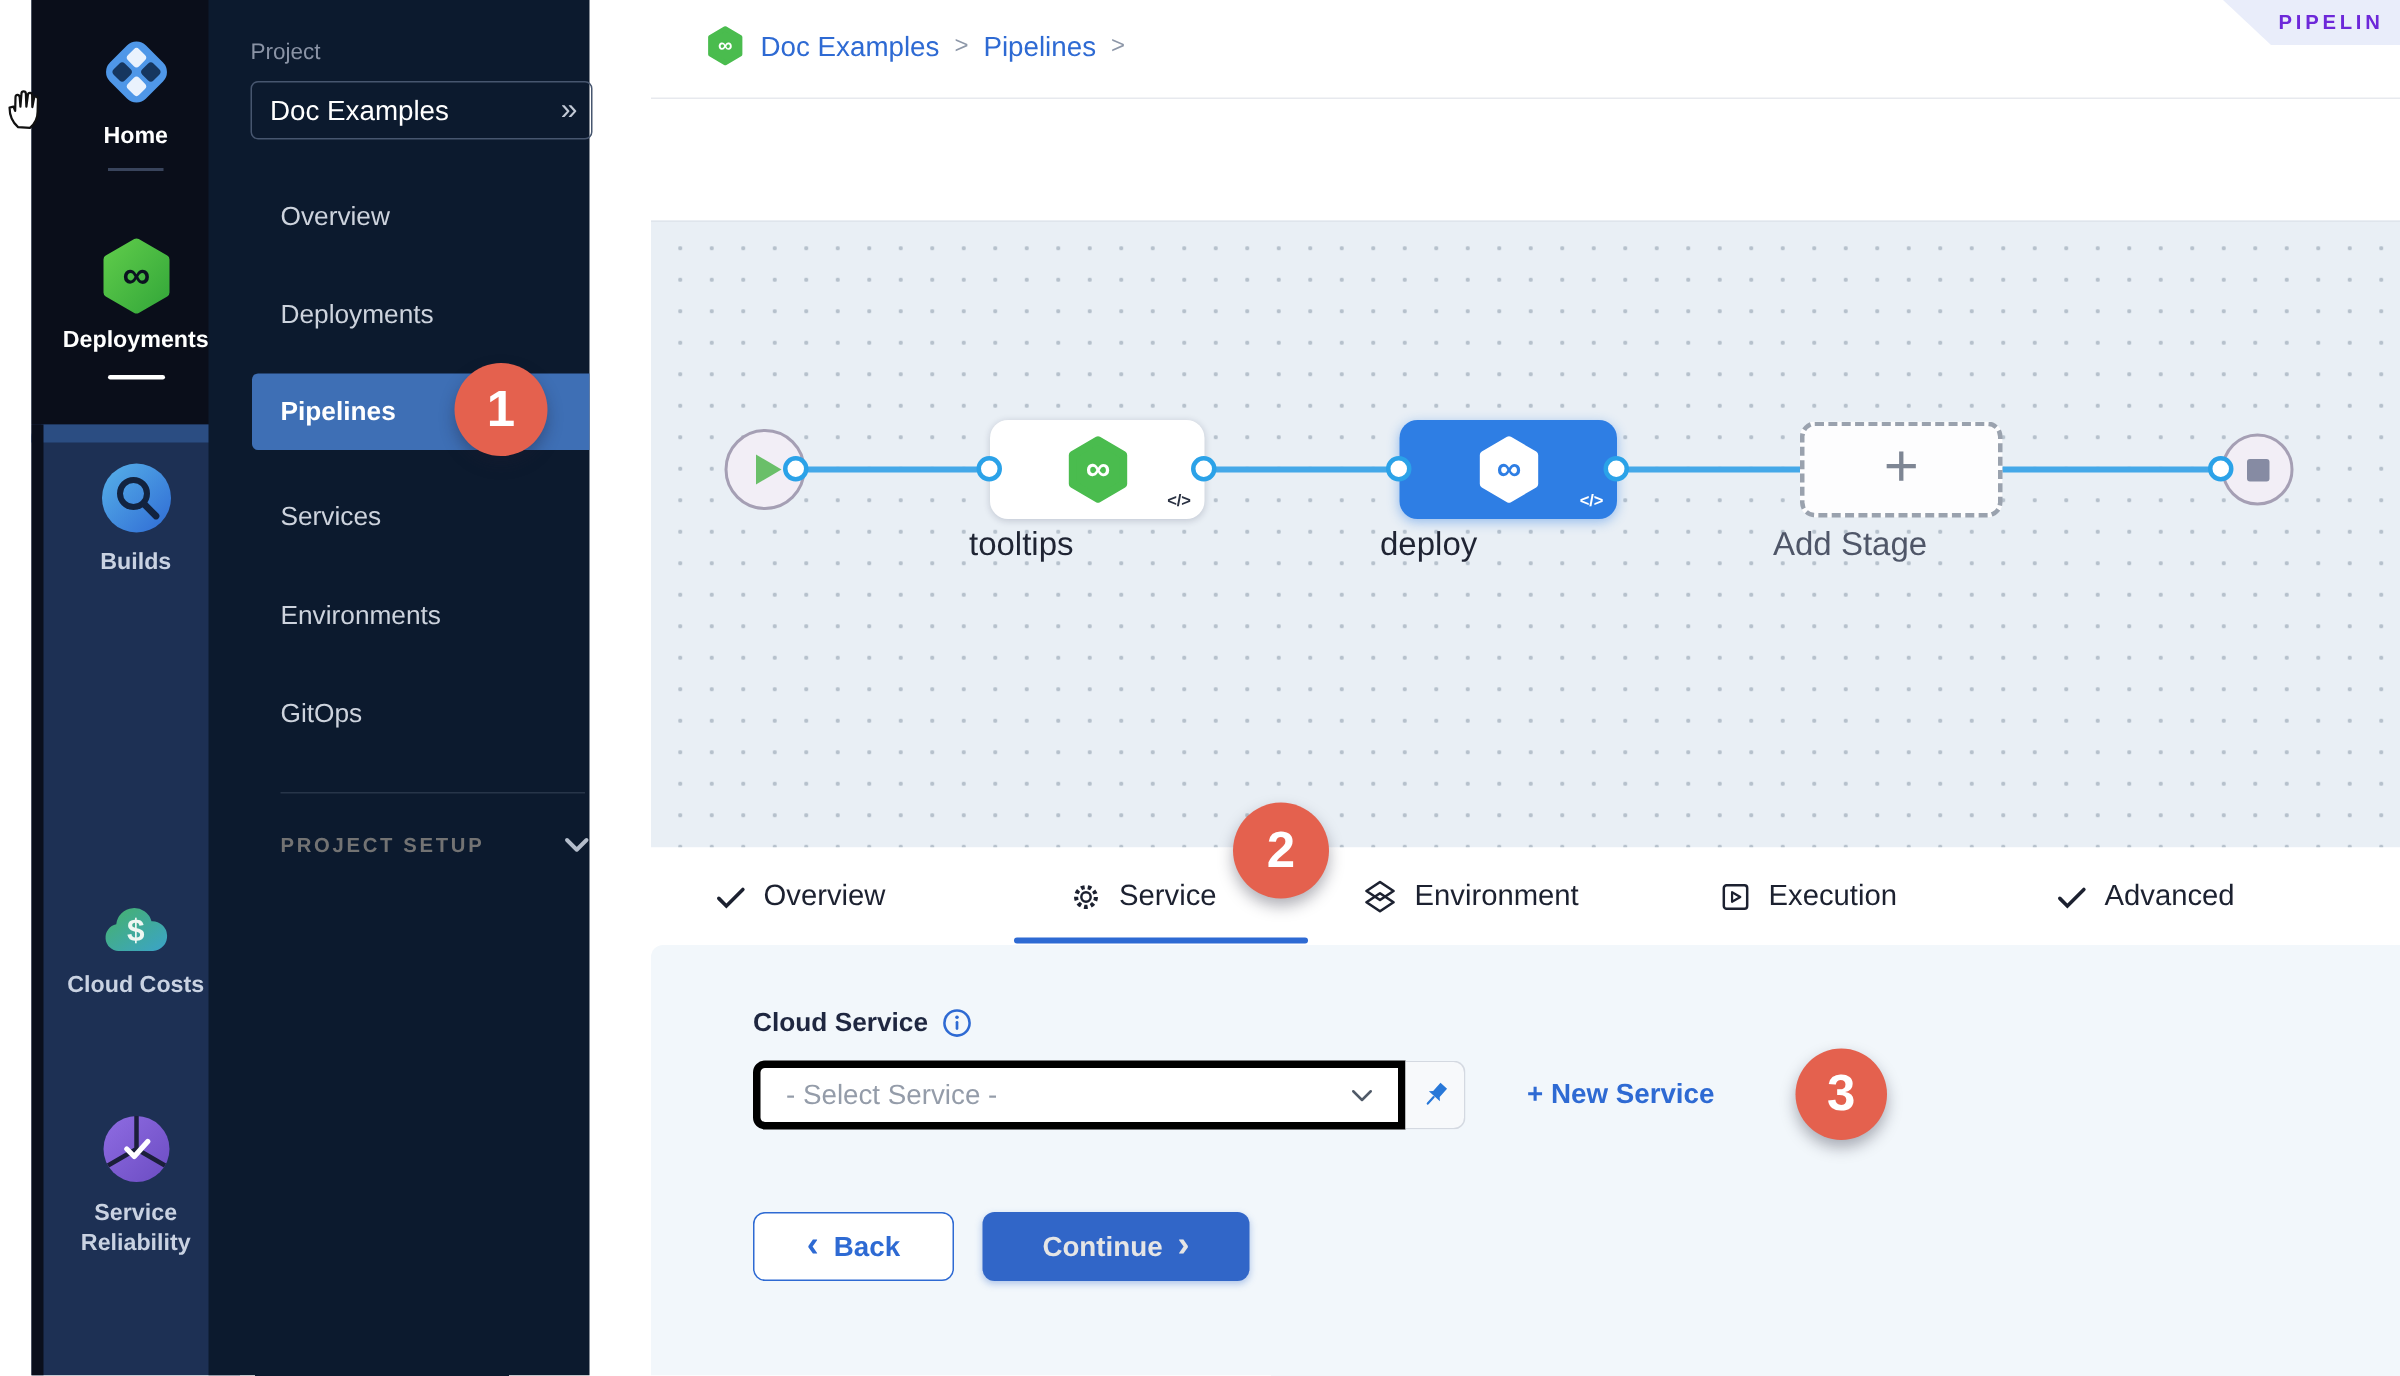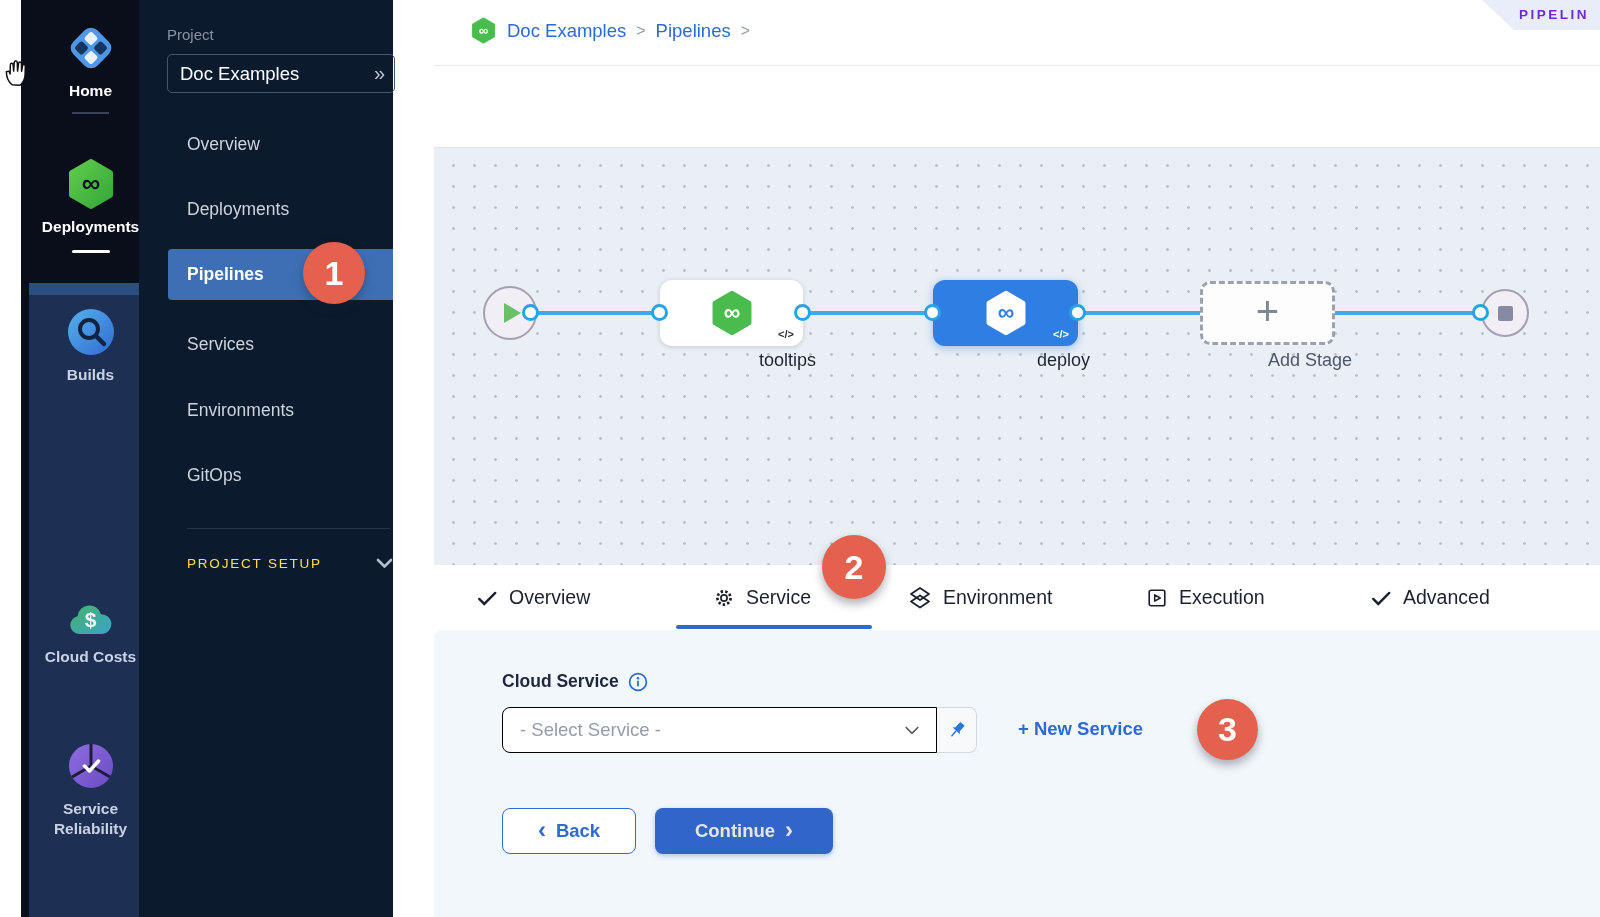--- a/index.html
+++ b/index.html
@@ -22,21 +22,21 @@
   .projnav { position:absolute; left:139px; top:0; width:254px; height:917px; background:#0c1a2e;padding-left:16px; }
   .proj-label { position:absolute; left:28px; top:26px; font-size:15px; color:#8a93a5; }
   .proj-box { position:absolute; left:28px; top:54px; width:228px; height:39px; border:1px solid #47566f; border-radius:5px; display:flex; align-items:center; padding:0 12px; cursor:pointer; }
   .proj-box-name { flex:1; font-size:18.5px; color:#ffffff; }
   .proj-box-chev { font-size:20px; color:#c3cad6; letter-spacing:-3px; }
   .proj-item { position:absolute; left:48px; font-size:17.5px; color:#cdd3dd; cursor:pointer; }
   .proj-active-row { position:absolute; left:29px; right:0; top:249px; height:51px; background:#3e6fb5; border-radius:4px 0 0 4px; display:flex; align-items:center; padding-left:19px; cursor:pointer; }
   .proj-active-row .lbl { font-size:17.5px; font-weight:600; color:#fff; }
   .proj-divider { position:absolute; left:48px; top:528px; width:203px; height:1px; background:#273549; }
   .proj-setup { position:absolute; left:48px; top:556px; width:206px; display:flex; align-items:center; justify-content:space-between; cursor:pointer; }
-  .proj-setup .lbl { font-size:13.5px; font-weight:normal; letter-spacing:1.8px; color:#fde047; }
+  .proj-setup .lbl { font-size:13.5px; font-weight:bold; letter-spacing:1.8px; color:#737373; }
 
   
   .main { position:absolute; left:434px; top:0; right:0; bottom:0; background:#fff; }
 
   .crumb-bar { position:absolute; left:0; top:0; right:0; height:66px; background:#fff; border-bottom:1px solid #e7e9ee; }
   .crumb { position:absolute; left:36px; top:17px; display:flex; align-items:center; gap:10px; }
   .crumb a { font-size:18.5px; color:#2e6ad3; text-decoration:none; cursor:pointer; }
   .crumb .sep { font-size:16px; color:#8d97a8; }
   .ribbon { position:absolute; right:0; top:0; width:118px; height:30px; background:#e9edfa; clip-path:polygon(0 0,100% 0,100% 100%,32px 100%); }
   .ribbon span { display:block; line-height:30px; padding-left:37px; font-size:13.5px; font-weight:bold; letter-spacing:2.5px; color:#6d28d9; }
@@ -55,33 +55,33 @@
   .play-tri { width:0; height:0; border-left:17px solid #6abf69; border-top:10px solid transparent; border-bottom:10px solid transparent; margin-left:5px; }
   .stop-sq { width:15px; height:15px; background:#868ba3; border-radius:2px; }
   .stage-card { position:absolute; top:132px; height:66px; border-radius:12px; display:flex; align-items:center; justify-content:center; cursor:pointer; }
   .stage-card.white { background:#fff; box-shadow:0 1px 5px rgba(20,30,60,.18); }
   .stage-card.blue  { background:#2e7ee4; box-shadow:0 2px 8px rgba(46,126,228,.45); }
   .code-glyph { position:absolute; right:9px; bottom:6px; font-size:11px; font-weight:bold; }
   .stage-card.white .code-glyph { color:#2a3142; }
   .stage-card.blue  .code-glyph { color:#ffffff; }
   .add-card { position:absolute; left:766px; top:133px; width:135px; height:64px; background:#fdfdfe; border:3px dashed #9aa2ae; border-radius:10px; display:flex; align-items:center; justify-content:center; cursor:pointer; }
   .add-plus { font-size:40px; font-weight:300; color:#7e8694; line-height:1; margin-top:-4px; }
-  .stage-label { position:absolute; top:202px; width:170px; text-align:right; font-size:18px; color:#1f2433; }
+  .stage-label { position:absolute; top:202px; width:170px; text-align:left; font-size:22px; color:#1f2433; }
   .stage-label.dim { color:#4f5668; }
 
   
   .tabs-row { position:absolute; left:0; top:565px; right:0; height:65px; background:#fff; }
   .tab { position:absolute; top:0; height:65px; display:flex; align-items:center; gap:11px; font-size:19.5px; color:#1c2130; cursor:pointer; }
   .tab-underline { position:absolute; left:242px; top:625px; width:196px; height:4px; background:#2e6ad3; border-radius:3px; }
 
   
   .form-panel { position:absolute; left:0; top:630px; right:0; bottom:0; background:#f2f7fb; border-radius:8px 0 0 0; }
   .fld-label { position:absolute; left:68px; top:41px; display:flex; align-items:center; gap:9px; font-size:17.5px; font-weight:bold; color:#1f2740; }
   .select-row { position:absolute; left:68px; top:77px; display:flex; }
-  .select-box { width:435px; height:46px; background:#fff; border:1px solid #000000; border-radius:8px 0 0 8px; display:flex; align-items:center; padding:0 14px 0 17px; cursor:pointer; }
+  .select-box { width:435px; height:46px; background:#fff; border:5px solid #000000; border-radius:8px 0 0 8px; display:flex; align-items:center; padding:0 14px 0 17px; cursor:pointer; }
   .select-ph { flex:1; font-size:18.5px; color:#949ca9; }
   .pin-btn { width:40px; height:46px; background:#f7f9fb; border:1px solid #d4d9e1; border-left:none; border-radius:0 8px 8px 0; display:flex; align-items:center; justify-content:center; cursor:pointer; }
   .new-service { position:absolute; left:584px; top:88px; font-size:18.5px; font-weight:bold; color:#2e6ad3; cursor:pointer; }
   .btn { position:absolute; top:178px; height:46px; border-radius:8px; display:flex; align-items:center; justify-content:center; gap:10px; font-size:18.5px; font-weight:bold; cursor:pointer; }
   .btn .chev { font-size:24px; font-weight:bold; margin-top:-3px; }
   .btn-back { left:68px; width:134px; background:#fff; border:1.5px solid #2e6ad3; color:#2e6ad3; }
   .btn-continue { left:221px; width:178px; background:#3166c8; border:none; color:#e5e5e5; box-shadow:0 2px 5px rgba(49,102,200,.35); }
 
   
   .callout { position:absolute; border-radius:50%; background:#e4614e; color:#fff; font-weight:bold; font-size:34px; display:flex; align-items:center; justify-content:center; box-shadow:0 5px 10px rgba(30,30,50,.35); z-index:50; }

